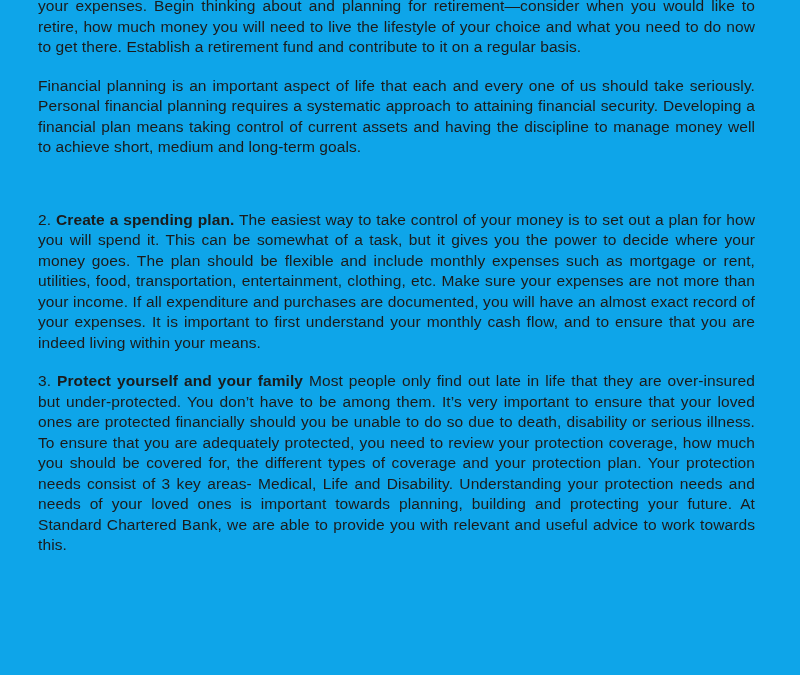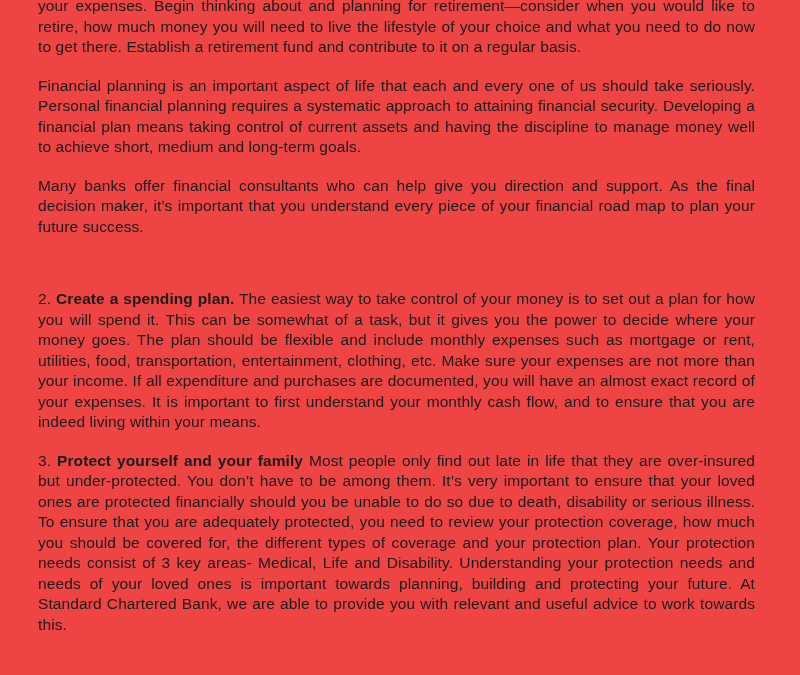--- a/index.html
+++ b/index.html
@@ -7,21 +7,21 @@
     padding: 0;
     background: #ffffff;
   }
   .page {
     position: relative;
     box-sizing: border-box;
     width: 800px;
     height: 675px;
     padding: 0 45px 0 38px;
     overflow: hidden;
-    background: #ef4444;
+    background: #0ea5e9;
   }
   .doc {
     margin-top: -4px;
   }
   .para {
     margin: 0 0 18px 0;
     font-family: "Liberation Sans", sans-serif;
     font-size: 15.5px;
     line-height: 20.5px;
     letter-spacing: 0.1px;
@@ -35,17 +35,16 @@
     margin-top: 52px;
   }
 </style>
 </head>
 <body>
 
 <div class="page">
   <div class="doc">
       <p class="para"><span>your expenses. Begin thinking about and planning for retirement—consider when you would like to retire, how much money you will need to live the lifestyle of your choice and what you need to do now to get there. Establish a retirement fund and contribute to it on a regular basis.</span></p>
       <p class="para"><span>Financial planning is an important aspect of life that each and every one of us should take seriously. Personal financial planning requires a systematic approach to attaining financial security. Developing a financial plan means taking control of current assets and having the discipline to manage money well to achieve short, medium and long-term goals.</span></p>
-      <p class="para"><span>Many banks offer financial consultants who can help give you direction and support. As the final decision maker, it’s important that you understand every piece of your financial road map to plan your future success.</span></p>
       <p class="para section-break"><span>2. </span><strong>Create a spending plan.</strong><span> The easiest way to take control of your money is to set out a plan for how you will spend it. This can be somewhat of a task, but it gives you the power to decide where your money goes. The plan should be flexible and include monthly expenses such as mortgage or rent, utilities, food, transportation, entertainment, clothing, etc. Make sure your expenses are not more than your income. If all expenditure and purchases are documented, you will have an almost exact record of your expenses. It is important to first understand your monthly cash flow, and to ensure that you are indeed living within your means.</span></p>
       <p class="para"><span>3. </span><strong>Protect yourself and your family</strong><span> Most people only find out late in life that they are over-insured but under-protected. You don’t have to be among them. It’s very important to ensure that your loved ones are protected financially should you be unable to do so due to death, disability or serious illness. To ensure that you are adequately protected, you need to review your protection coverage, how much you should be covered for, the different types of coverage and your protection plan. Your protection needs consist of 3 key areas- Medical, Life and Disability. Understanding your protection needs and needs of your loved ones is important towards planning, building and protecting your future. At Standard Chartered Bank, we are able to provide you with relevant and useful advice to work towards this.</span></p>
     </div>
 </div>
 
 </body></html>

